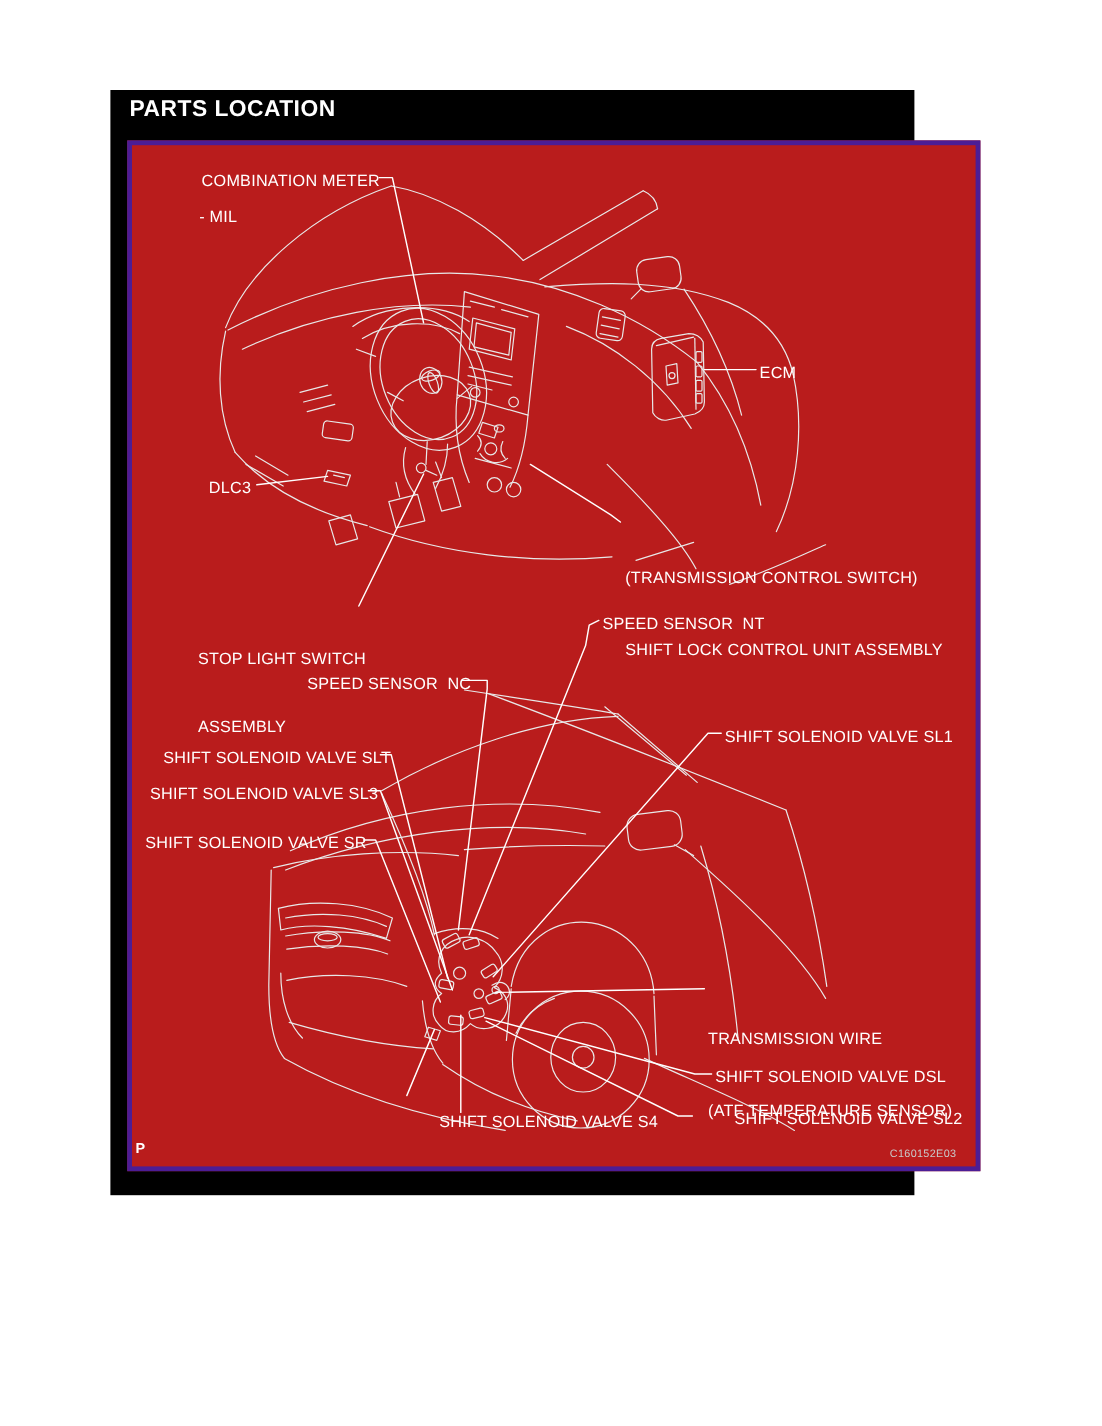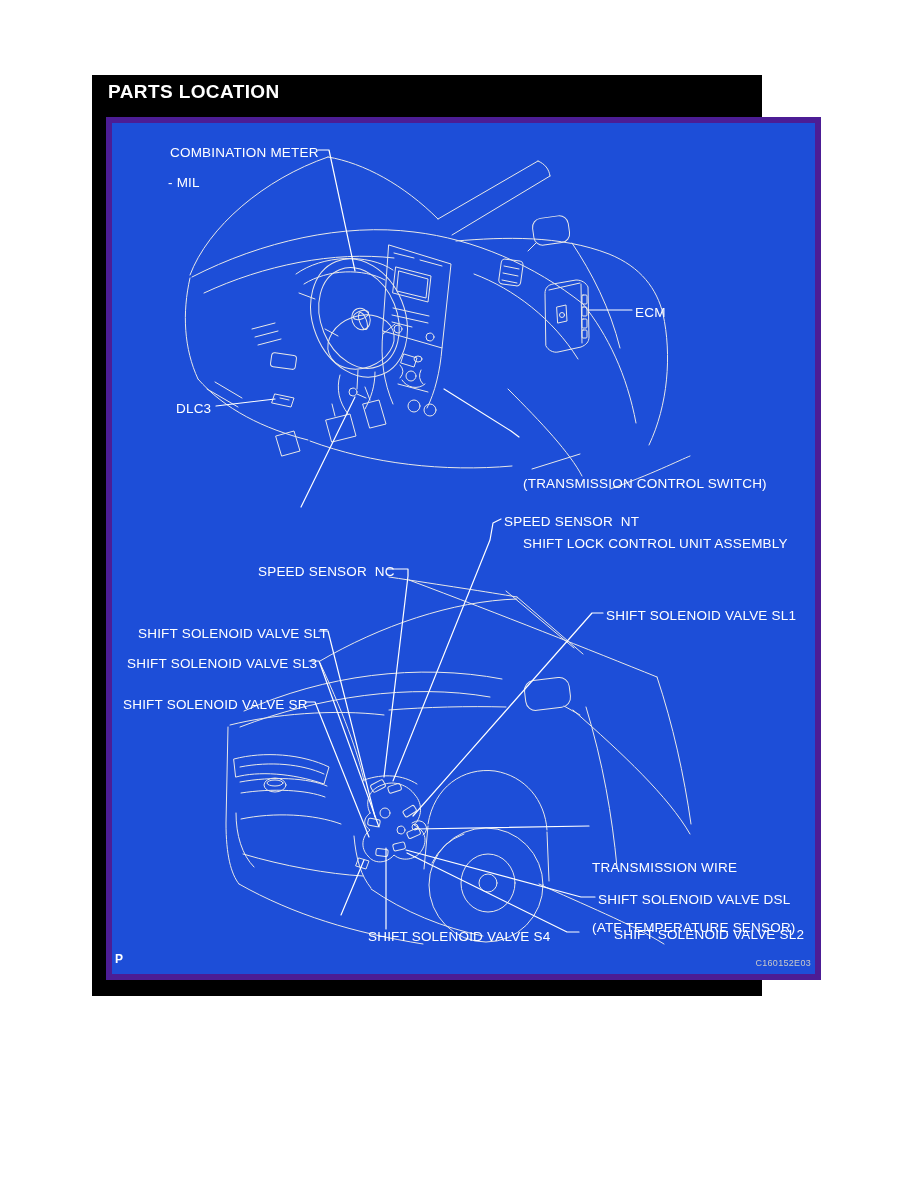--- a/index.html
+++ b/index.html
@@ -10,37 +10,37 @@
   .panel {
     position:absolute; left:92px; top:75px; width:670px; height:921px;
     background:#000000;
   }
   .panel-title {
     position:absolute; left:16px; top:6px; color:#ffffff;
     font-size:19px; font-weight:bold; letter-spacing:.4px;
   }
   .diagram-box {
     position:absolute; left:14px; top:42px; width:703px; height:851px;
-    border:6px solid #4c1d95; background:#1d4ed8;
+    border:4px solid #4c1d95; background:#b91c1c;
   }
   svg.art { position:absolute; left:0; top:0; width:703px; height:851px; }
   .art-stroke * { fill:none; stroke:#e8e8e8; stroke-width:1; stroke-linecap:round; stroke-linejoin:round; }
   .leader-stroke * { fill:none; stroke:#ffffff; stroke-width:1.2; stroke-linecap:round; stroke-linejoin:round; }
   .lbl {
     position:absolute; color:#ffffff; font-size:13.5px; line-height:19px;
     letter-spacing:.2px; white-space:pre;
   }
   .lh20 { line-height:20px; }
   .lh18 { line-height:18px; }
   .page-marker {
     position:absolute; left:3px; top:829px; color:#ffffff;
     font-size:12px; font-weight:bold;
   }
   .figure-code {
-    position:absolute; right:4px; top:835px; color:#c9c9c9;
+    position:absolute; right:16px; top:835px; color:#c9c9c9;
     font-size:9px; letter-spacing:.3px;padding-left:36px;
   }
 </style>
 </head>
 <body>
 
 <div class="panel">
   <div class="panel-title">PARTS LOCATION</div>
 
   <div class="diagram-box">
@@ -235,20 +235,24 @@
     <div class="lbl" style="left:58px; top:20px;">COMBINATION METER</div>
     <div class="lbl" style="left:56px; top:50px;">- MIL</div>
     <div class="lbl" style="left:523px; top:180px;">ECM</div>
     <div class="lbl" style="left:64px; top:276px;">DLC3</div>
 
     <div class="lbl lh20" style="left:411px; top:311px;">
       <div>(TRANSMISSION CONTROL SWITCH)</div>
       <div>SHIFT LOCK CONTROL UNIT ASSEMBLY</div>
     </div>
 
+    <div class="lbl" style="left:55px; top:380px;">
+      <div>STOP LIGHT SWITCH</div>
+      <div>ASSEMBLY</div>
+    </div>
 
     <div class="lbl" style="left:392px; top:389px;">SPEED SENSOR  NT</div>
     <div class="lbl" style="left:146px; top:439px;">SPEED SENSOR  NC</div>
     <div class="lbl" style="left:494px; top:483px;">SHIFT SOLENOID VALVE SL1</div>
     <div class="lbl" style="left:26px; top:501px;">SHIFT SOLENOID VALVE SLT</div>
     <div class="lbl" style="left:15px; top:531px;">SHIFT SOLENOID VALVE SL3</div>
     <div class="lbl" style="left:11px; top:572px;">SHIFT SOLENOID VALVE SR</div>
 
     <div class="lbl lh20" style="left:480px; top:695px;">
       <div>TRANSMISSION WIRE</div>

